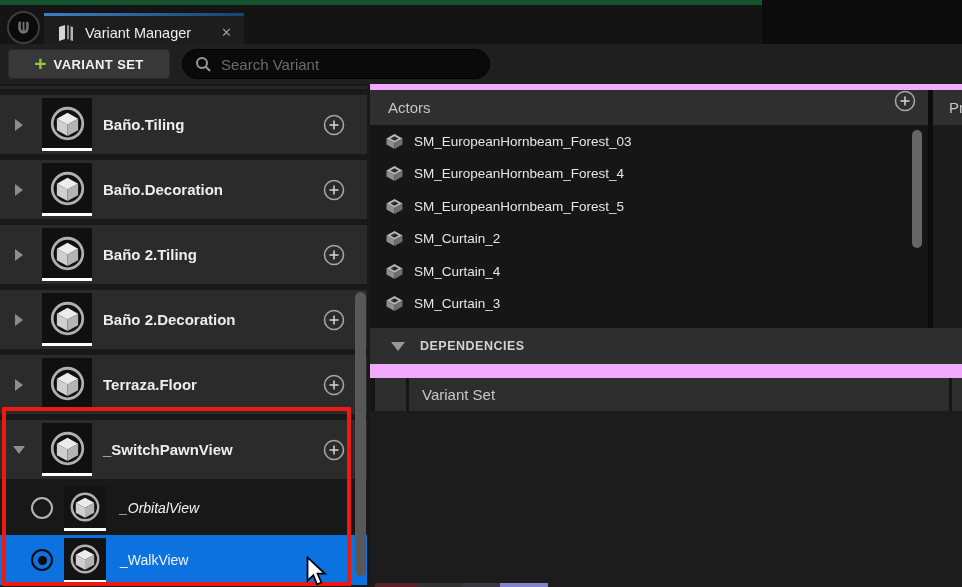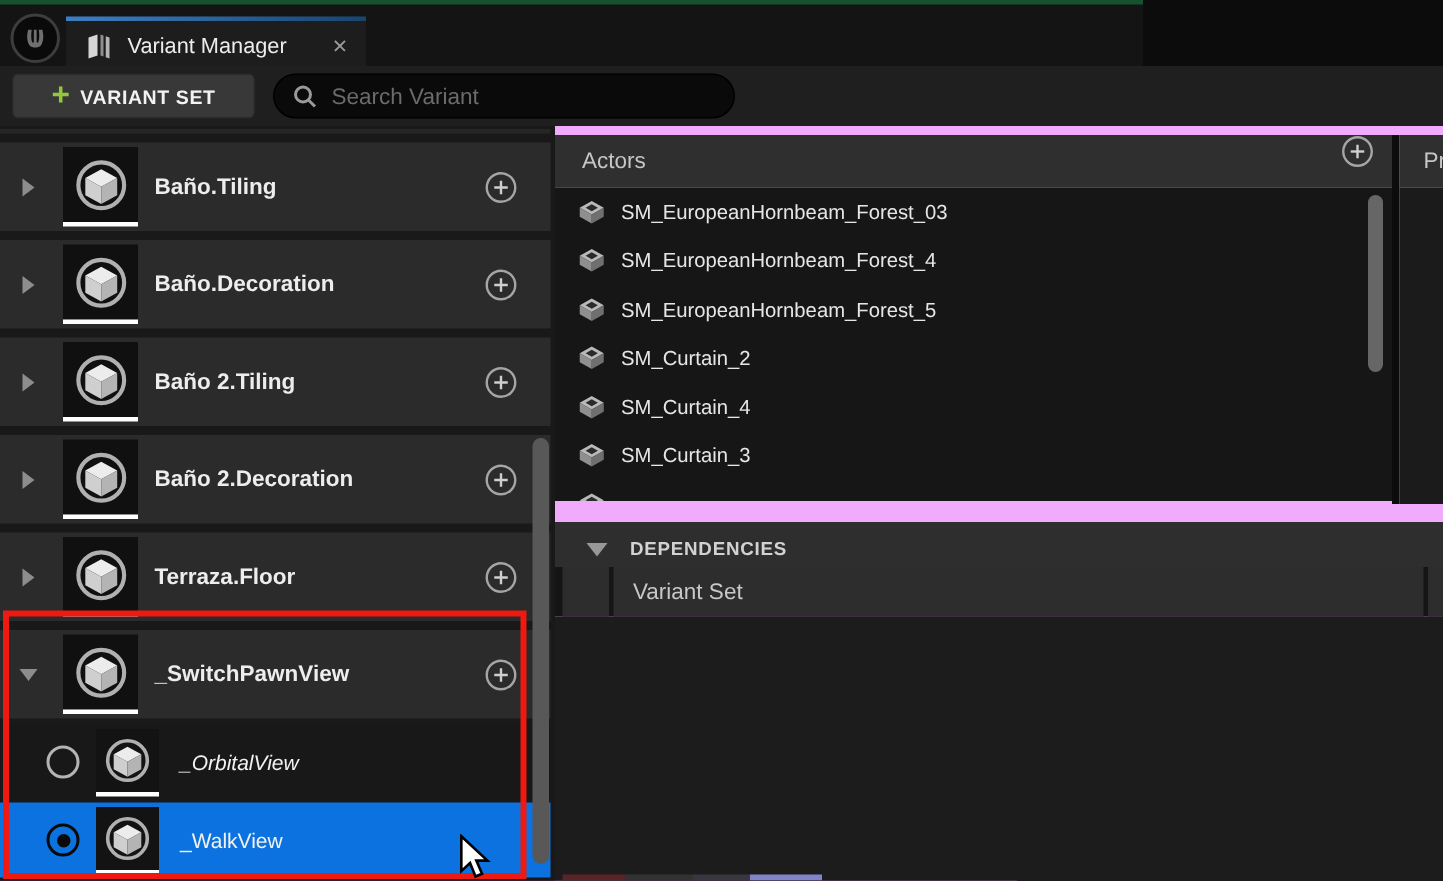--- a/index.html
+++ b/index.html
@@ -2,21 +2,21 @@
 <html><head>
 <meta charset="utf-8">
 <style>
   * { margin:0; padding:0; box-sizing:border-box; }
   html,body { width:962px; height:587px; background:#0c0c0c; overflow:hidden;
               font-family:"Liberation Sans", sans-serif; }
   #app { position:relative; width:962px; height:587px; background:#0c0c0c; }
 
   
   .topbar { position:absolute; left:0; top:0; width:762px; height:44px;
-            background:#141414; border-top:3px solid #14532d; }
+            background:#141414; border-top:5px solid #14532d; }
   .ue-logo { position:absolute; left:7px; top:6px; width:33px; height:33px;
              border-radius:50%; background:#0a0a0a; border:2px solid #3d3d3d;
              display:flex; align-items:center; justify-content:center; }
   .ue-logo svg { width:19px; height:19px; }
   .tab { position:absolute; left:44px; top:8px; width:200px; height:36px;
          background:#1d1d1d; display:flex; align-items:center; padding:0 10px 0 12px;
          border-top:3px solid transparent;
          border-image:linear-gradient(90deg,#3f7ec4,#17456f) 1; }
   .tab-icon { width:20px; height:20px; margin-right:9px; flex:0 0 auto; }
   .tab-label { color:#ececec; font-size:14.5px; white-space:nowrap; }
@@ -90,21 +90,21 @@
   .actor-icon { width:19px; height:17px; margin-left:15px; flex:0 0 auto; }
   .actor-label { margin-left:10px; color:#e6e6e6; font-size:13.5px; }
   .actors-scrollbar { position:absolute; left:542px; top:46px; width:10px; height:118px;
                       background:#666666; border-radius:5px; }
   .v-divider { position:absolute; left:558px; top:6px; width:5px; height:246px; background:#0c0c0c; }
   .props-panel-header { position:absolute; left:563px; top:6px; width:29px; height:35px;
                         background:#2f2f2f; display:flex; align-items:center; }
   .props-title { margin-left:16px; color:#c6c6c6; font-size:15px; }
   .props-body { position:absolute; left:563px; top:41px; width:29px; height:211px; background:#1b1b1b; }
 
-  .dep-band { position:absolute; left:0; top:264px; width:592px; height:36px;
+  .dep-band { position:absolute; left:0; top:244px; width:592px; height:36px;
               background:#2e2e2e; display:flex; align-items:center; }
   .dep-tri { width:0; height:0; border-left:7px solid transparent; border-right:7px solid transparent;
              border-top:9px solid #989898; margin-left:21px; }
   .dep-title { margin-left:15px; color:#d2d2d2; font-size:12.5px; font-weight:bold; letter-spacing:.5px; }
 
   .table-header { position:absolute; left:0; top:294px; width:592px; height:33px; background:#151515; }
   .th-cell { position:absolute; top:0; height:33px; background:#2d2d2d; display:flex; align-items:center; }
   .th-spacer { left:5px; width:31px; }
   .th-variant-set { left:39px; width:540px; }
   .th-variant { left:582px; width:10px; overflow:hidden; }

